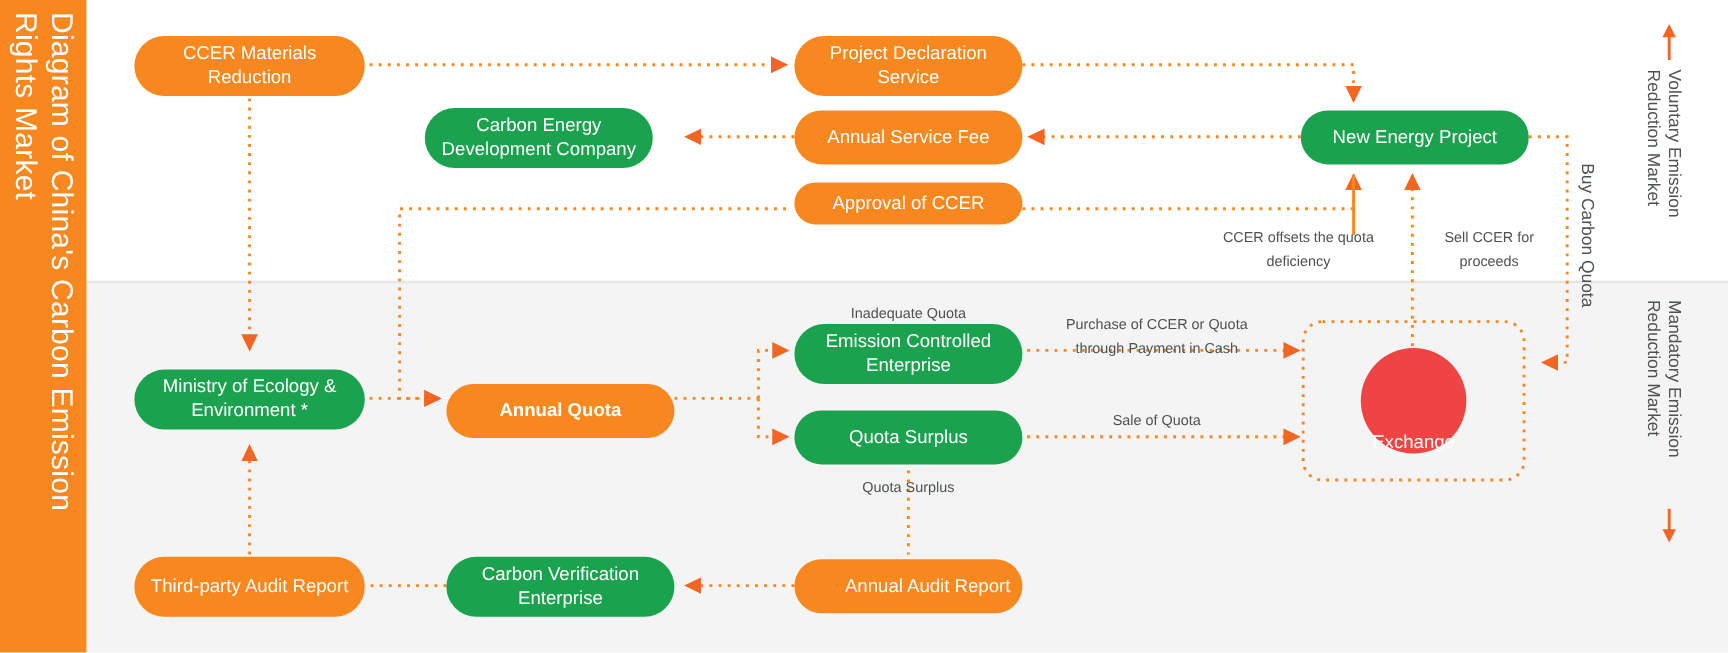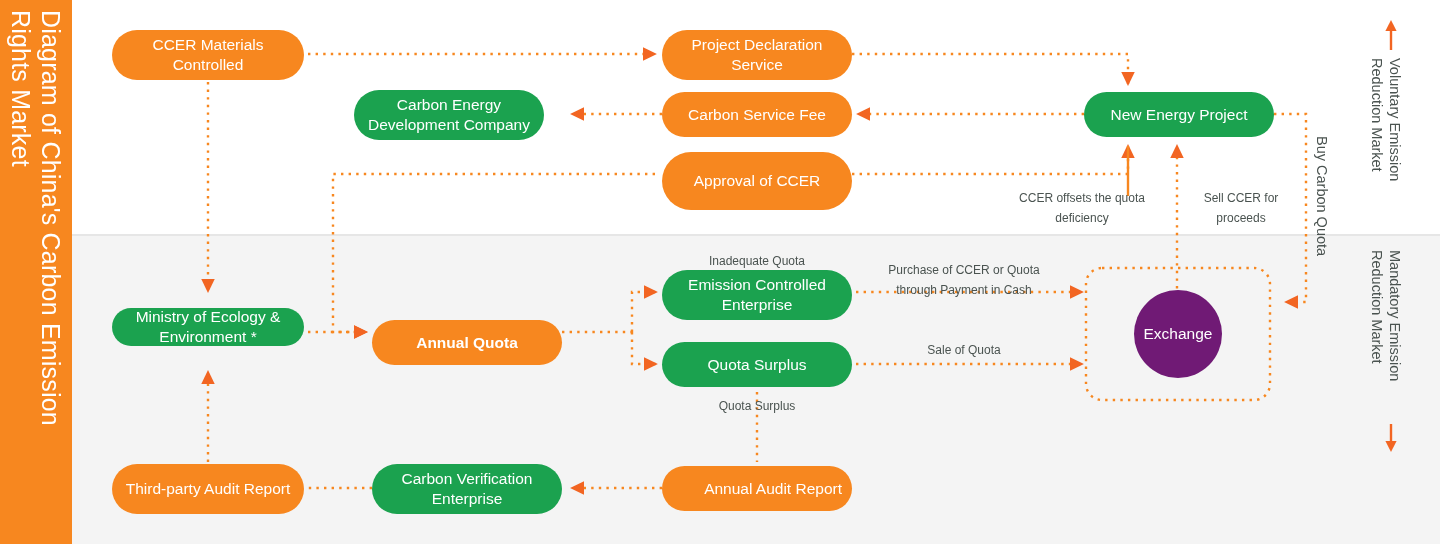--- a/index.html
+++ b/index.html
@@ -22,22 +22,22 @@
     white-space:pre-line;text-align:left;
     letter-spacing:.2px;
   }
 
   
   .node{position:absolute;border-radius:40px;display:flex;align-items:center;justify-content:center;
         color:#fff;font-size:15.5px;line-height:20px;text-align:center;box-sizing:border-box;padding:4px 10px;}
   .node.orange{background:#f7871f;}
   .node.green{background:#1ba24f;}
 
-  .circle{position:absolute;border-radius:50%;background:#701a75;color:#fff;
-          display:flex;align-items:center;justify-content:center;font-size:15.5px;}
+  .circle{position:absolute;border-radius:50%;background:#ef4444;color:#fff;
+          display:flex;align-items:flex-end;justify-content:center;font-size:15.5px;}
 
   
   .lbl{position:absolute;color:#4a5350;font-size:12px;line-height:20px;text-align:center;white-space:pre-line;}
 
   
   .vlabel{position:absolute;color:#4a5350;font-size:14.5px;line-height:18px;
           writing-mode:vertical-rl;text-orientation:mixed;white-space:pre-line;text-align:left;}
 
   svg.wires{position:absolute;left:0;top:0;width:1440px;height:544px;pointer-events:none;}
 </style>
@@ -106,46 +106,46 @@
     <g fill="#f26522" stroke="#f26522" stroke-width="2.4">
       <line x1="1391" y1="50" x2="1391" y2="28"></line>
       <path d="M1391,20 L1396.6,31 L1385.4,31 z" stroke="none"></path>
       <line x1="1391" y1="424" x2="1391" y2="442"></line>
       <path d="M1391,452 L1396.6,441 L1385.4,441 z" stroke="none"></path>
     </g>
   </svg>
 
   <div class="node orange" style="left:112px;top:30px;width:192px;height:50px;">
     <span>CCER Materials
-Controlled</span>
+Reduction</span>
   </div>
 
   <div class="node orange" style="left:662px;top:30px;width:190px;height:50px;">
     <span>Project Declaration
 Service</span>
   </div>
 
   <div class="node green" style="left:354px;top:90px;width:190px;height:50px;">
     <span>Carbon Energy
 Development Company</span>
   </div>
 
   <div class="node orange" style="left:662px;top:92px;width:190px;height:45px;">
-    <span>Carbon Service Fee</span>
-  </div>
-
-  <div class="node orange" style="left:662px;top:152px;width:190px;height:58px;">
+    <span>Annual Service Fee</span>
+  </div>
+
+  <div class="node orange" style="left:662px;top:152px;width:190px;height:35px;">
     <span>Approval of CCER</span>
   </div>
 
   <div class="node green" style="left:1084px;top:92px;width:190px;height:45px;">
     <span>New Energy Project</span>
   </div>
 
-  <div class="node green" style="left:112px;top:308px;width:192px;height:38px;">
+  <div class="node green" style="left:112px;top:308px;width:192px;height:50px;">
     <span>Ministry of
 Ecology &amp; Environment *</span>
   </div>
 
   <div class="node orange" style="left:372px;top:320px;width:190px;height:45px;font-weight:bold;">
     <span>Annual Quota</span>
   </div>
 
   <div class="node green" style="left:662px;top:270px;width:190px;height:50px;">
     <span>Emission Controlled

